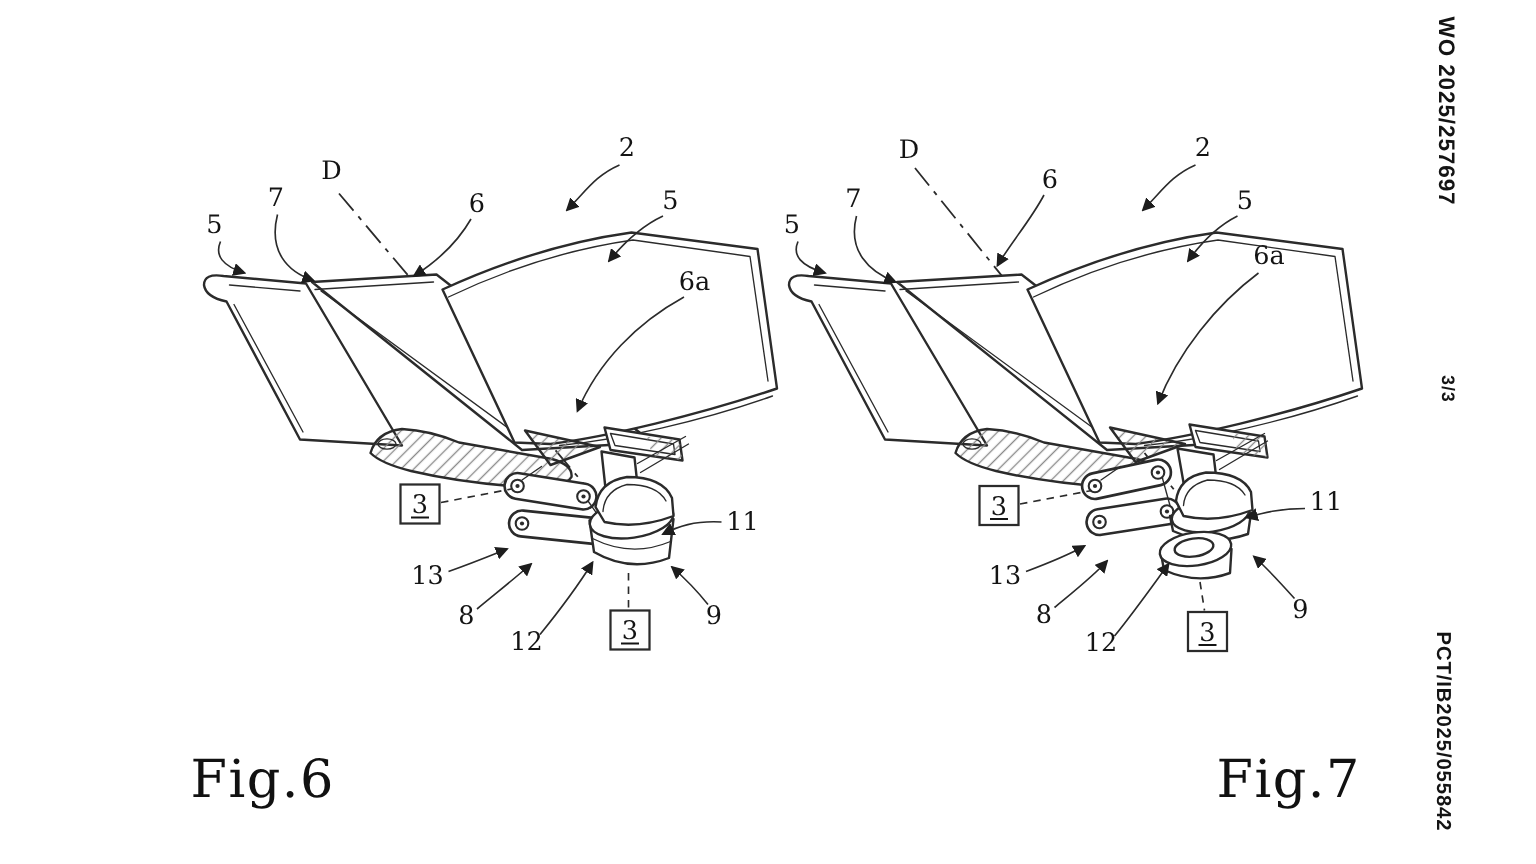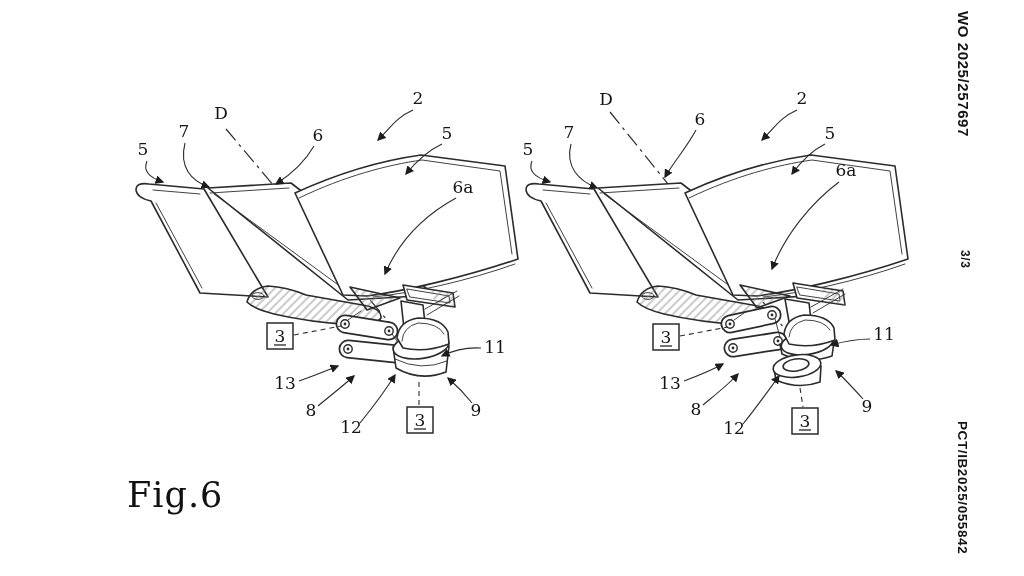--- a/index.html
+++ b/index.html
@@ -7,21 +7,21 @@
         font-family:"Liberation Sans",sans-serif;}
   
   .mtxt{position:absolute;writing-mode:vertical-rl;font-weight:bold;color:#141414;
         font-family:"Liberation Sans",sans-serif;letter-spacing:.6px;white-space:nowrap;}
   .m-wo{left:955px;top:11px;font-size:15px;}
   .m-sheet{left:958px;top:250px;font-size:12px;}
   .m-pct{left:955px;top:421px;font-size:13.5px;}
   
   .figure{position:absolute;top:55px;width:420px;height:470px;}
   .fig6{left:105px;} .fig7{left:495px;}
-  .caption{position:absolute;top:420px;font-family:"DejaVu Serif","Liberation Serif",serif;
+  .caption{position:absolute;top:445px;font-family:"DejaVu Serif","Liberation Serif",serif;
            font-size:35px;color:#111;letter-spacing:1px;}
   .fig6 .caption{left:22px;} .fig7 .caption{left:316px;}
   
   .ln{fill:none;stroke:#2b2b2b;stroke-width:1.6;stroke-linejoin:round;stroke-linecap:round;}
   .f{fill:#ffffff;}
   .lt{fill:none;stroke:#2b2b2b;stroke-width:.9;stroke-linejoin:round;stroke-linecap:round;}
   .axis{fill:none;stroke:#2b2b2b;stroke-width:1.2;stroke-dasharray:15 5 3 5;}
   .dsh{fill:none;stroke:#2b2b2b;stroke-width:1.1;stroke-dasharray:5 4;}
   .ld{fill:none;stroke:#2b2b2b;stroke-width:1.1;}
   .capo{stroke:#2b2b2b;stroke-width:19;stroke-linecap:round;}
@@ -259,15 +259,16 @@
         <path class="dsh" d="M185,281 L233,272"></path>
         <rect class="box3" x="158" y="269" width="26" height="26"></rect>
         <text class="ref" x="171" y="288">3</text>
         <line class="u3" x1="165" y1="291" x2="177" y2="291"></line>
 
         <rect class="box3" x="297" y="353" width="26" height="26"></rect>
         <text class="ref" x="310" y="372">3</text>
         <line class="u3" x1="304" y1="375" x2="316" y2="375"></line>
       </g>
     </svg>
+    <div class="caption">Fig.7</div>
   </div>
 
 </div>
 
 </body></html>

